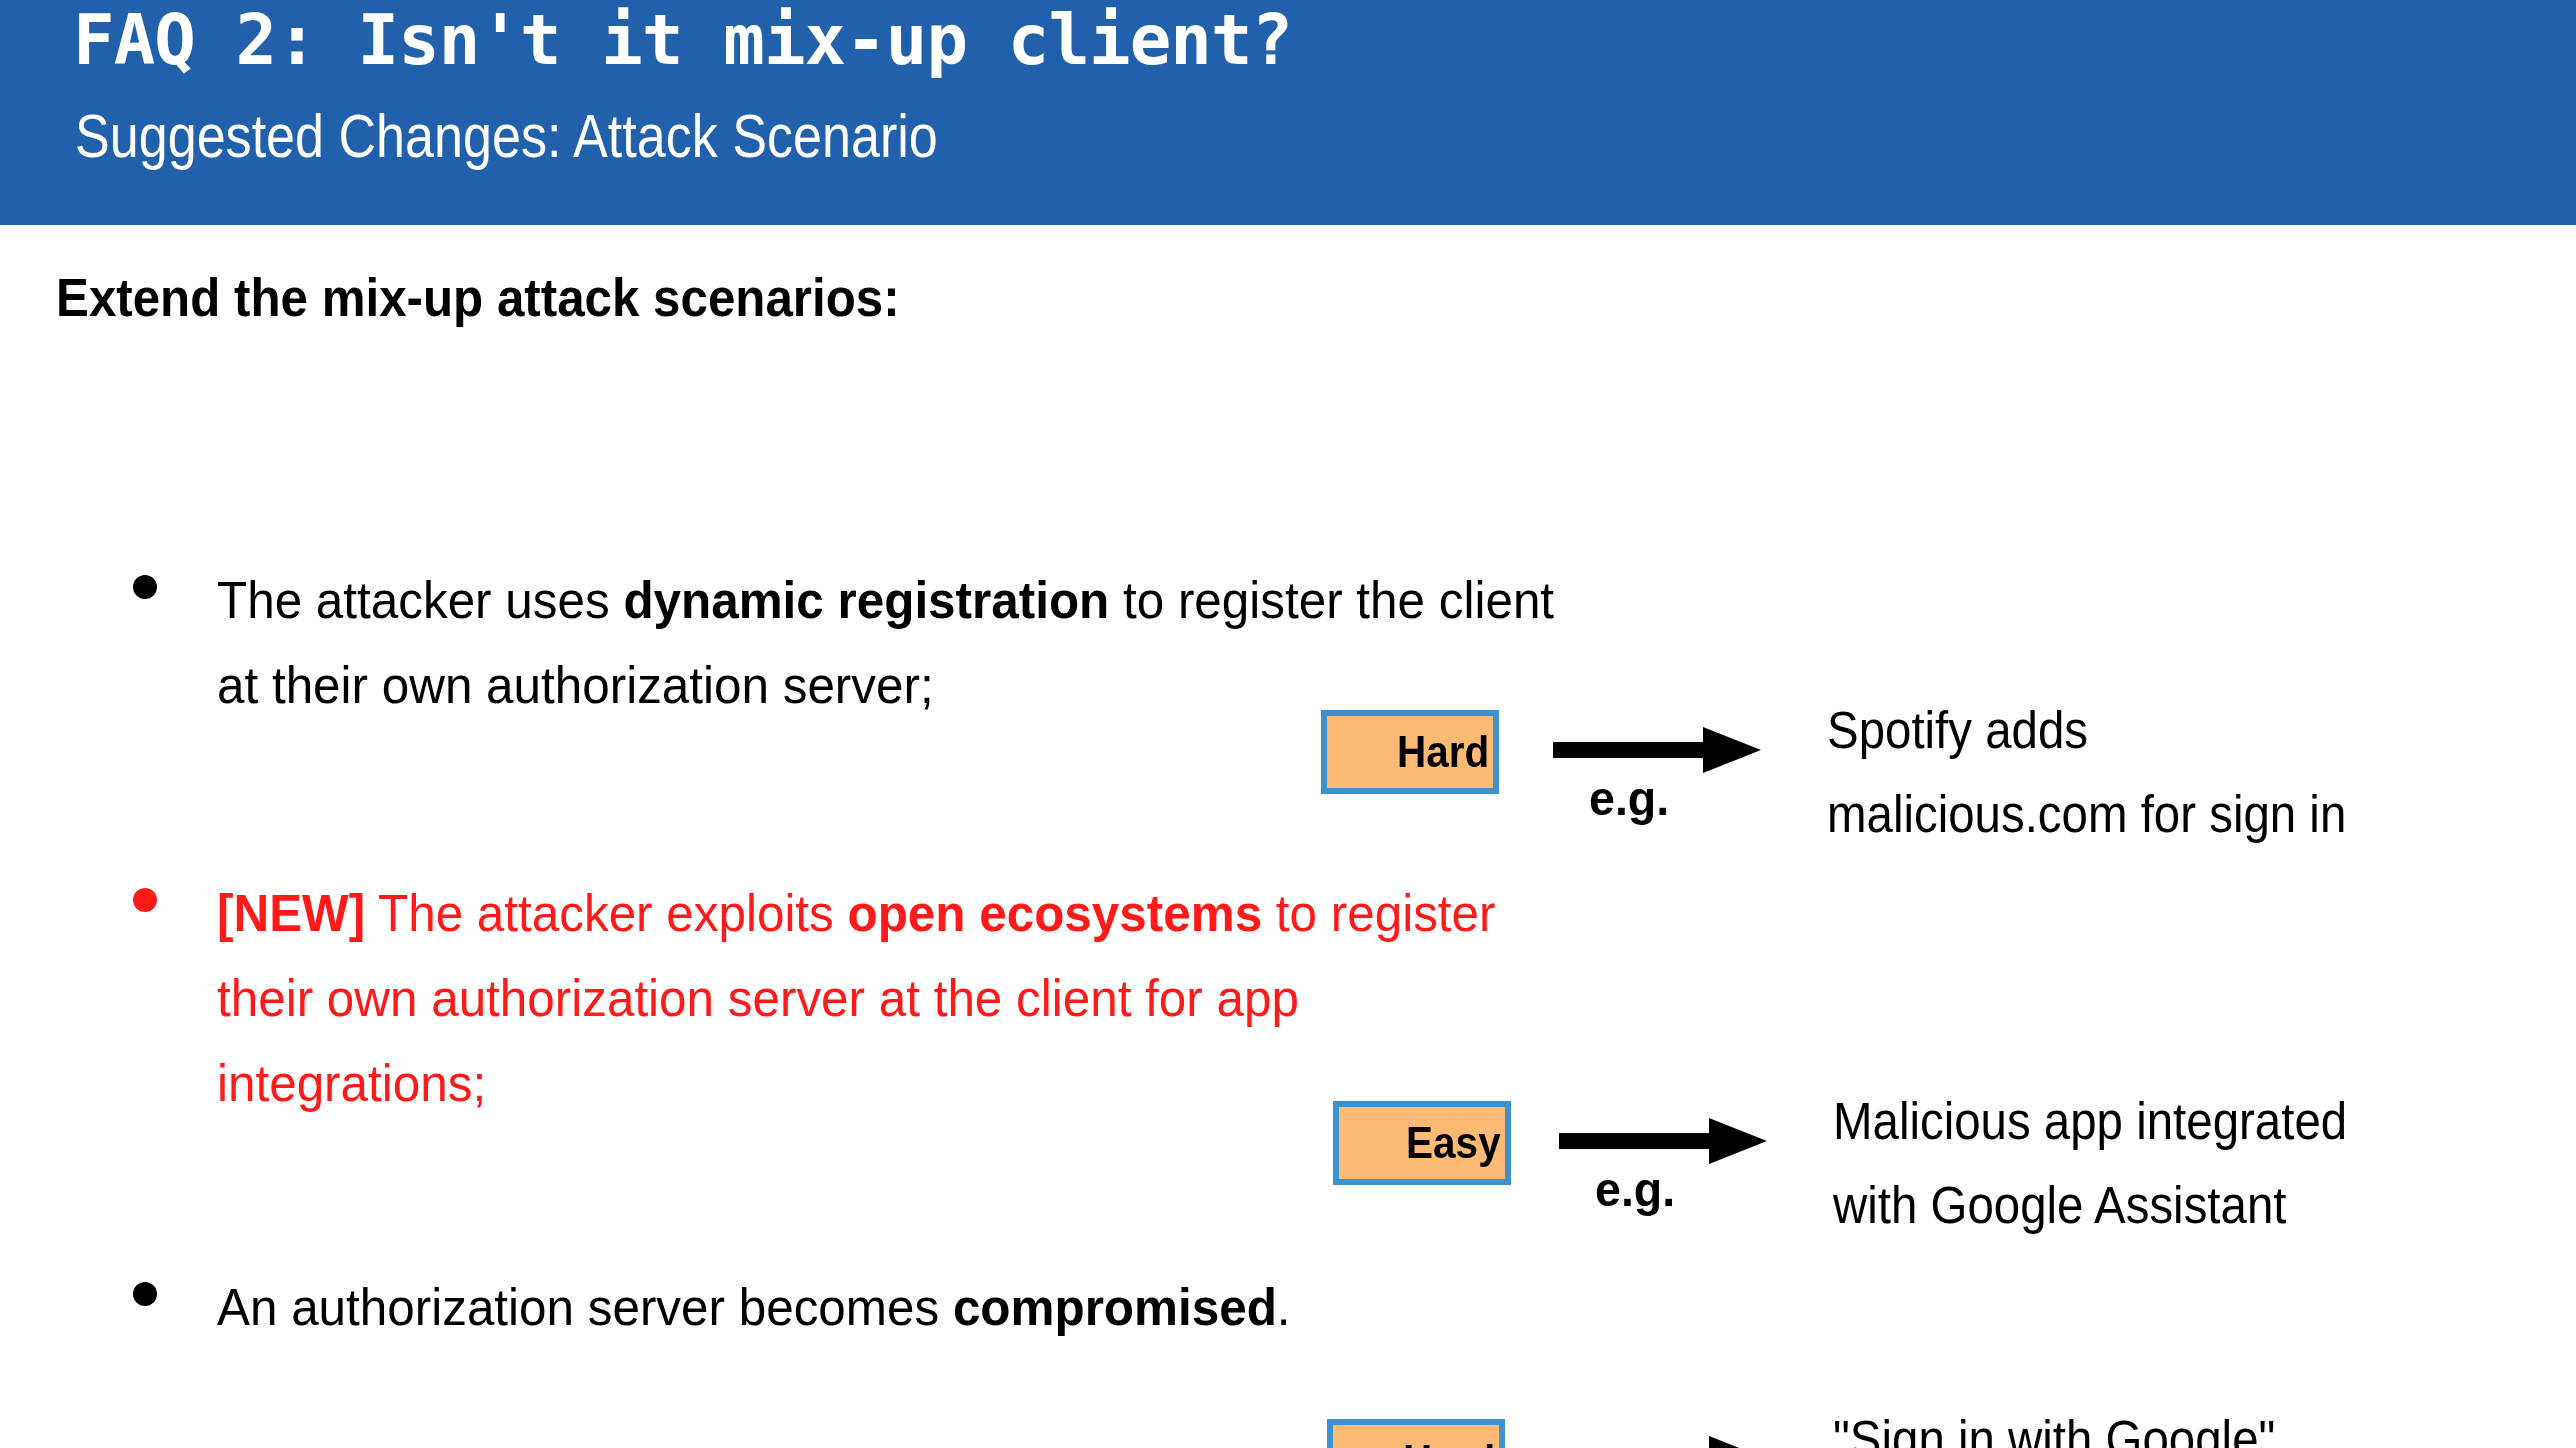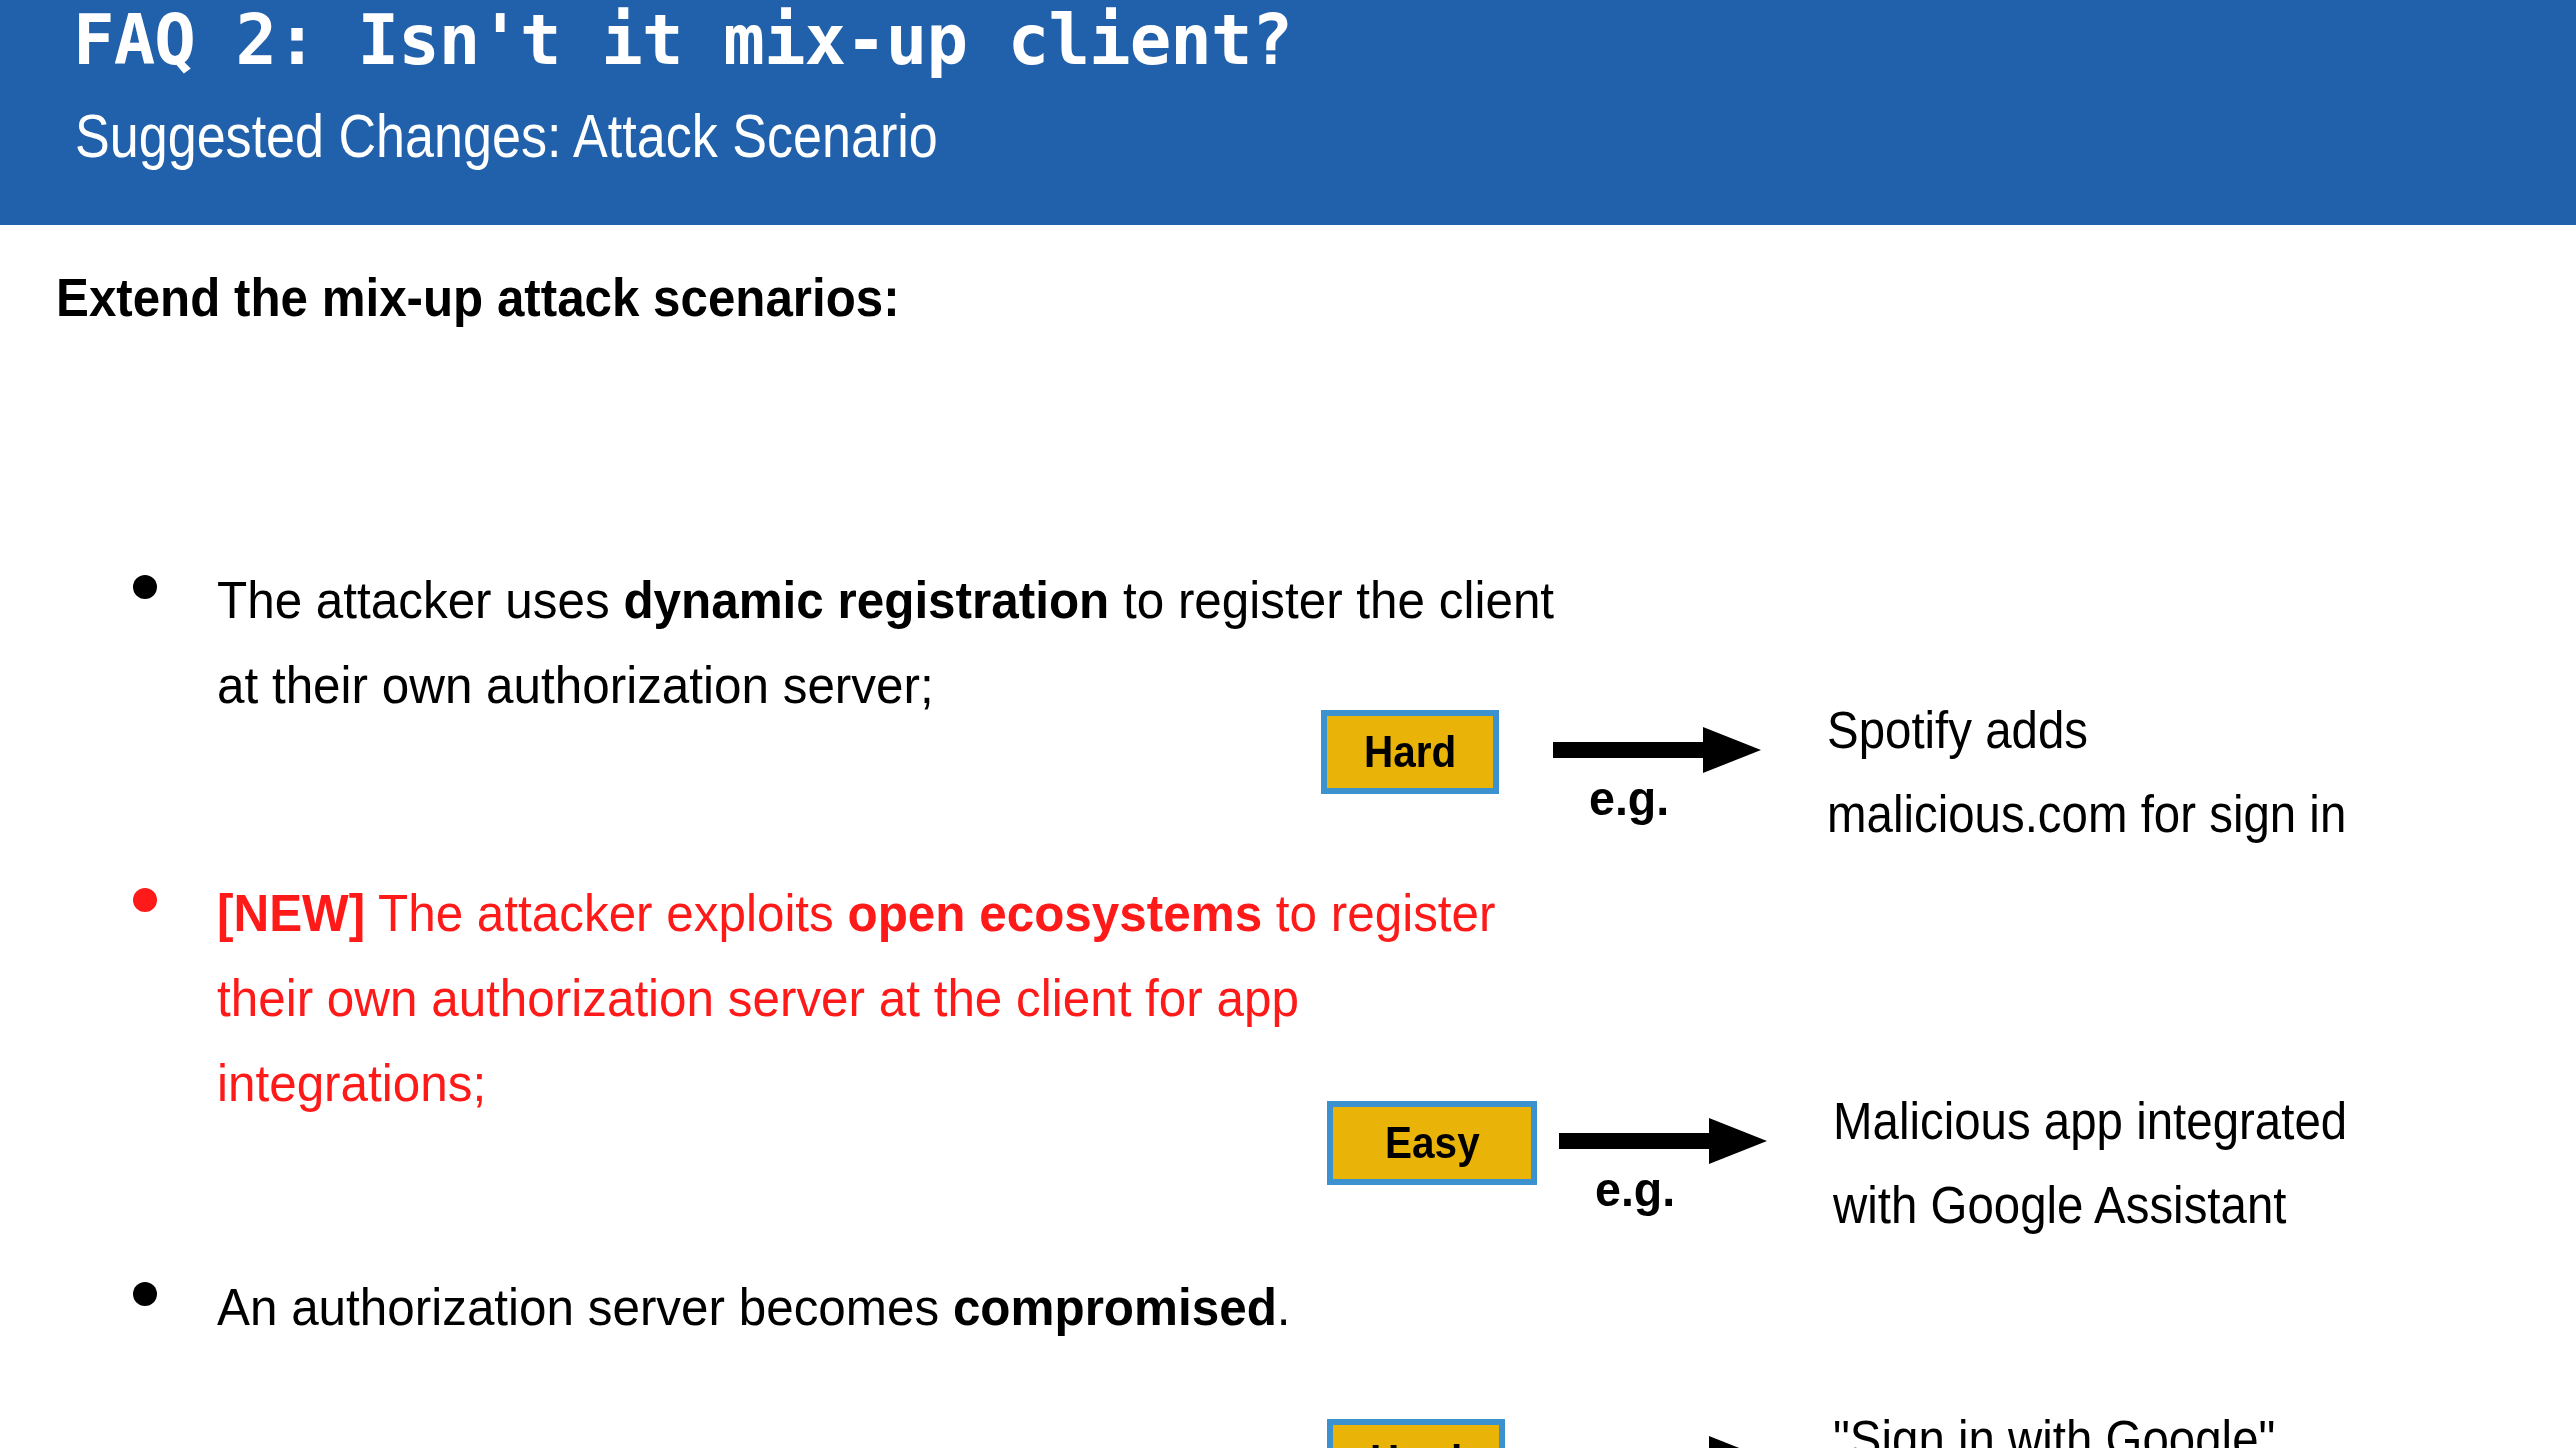--- a/index.html
+++ b/index.html
@@ -110,25 +110,25 @@
 
   
   .example-row {
     position: absolute;
   }
   .diff-box {
     position: absolute;
     left: 0;
     top: 0;
     border: 6.6px solid #3C92CE;
-    background: #eab308;
+    background: #fdba74;
     box-sizing: border-box;
     display: flex;
     align-items: center;
-    justify-content: center;
+    justify-content: flex-end;
   }
   .diff-box-label {
     font-family: "Liberation Sans Narrow", "Liberation Sans", sans-serif;
     font-size: 44px;
     font-weight: bold;
     color: #000000;
     white-space: nowrap;
     transform: scaleX(0.92);
   }
 
@@ -181,21 +181,21 @@
   }
 
   
   #example-1 { left: 1319px; top: 485px; }
   #example-1 .diff-box { width: 178px; height: 84px; }
   #example-1 .arrow-wrap { left: 232px; }
   #example-1 .example-text { left: 506px; top: -20.6px; }
 
   
   #example-2 { left: 1325px; top: 876px; }
-  #example-2 .diff-box { width: 210px; height: 84px; }
+  #example-2 .diff-box { width: 178px; height: 84px; margin-left: 6px; }
   #example-2 .arrow-wrap { left: 232px; }
   #example-2 .example-text { left: 506px; top: -20.6px; }
 
   
   #example-3 { left: 1325px; top: 1194px; }
   #example-3 .diff-box { width: 178px; height: 84px; }
   #example-3 .arrow-wrap { left: 232px; }
   #example-3 .example-text { left: 506px; top: -20.6px; }
 </style>
 </head>

